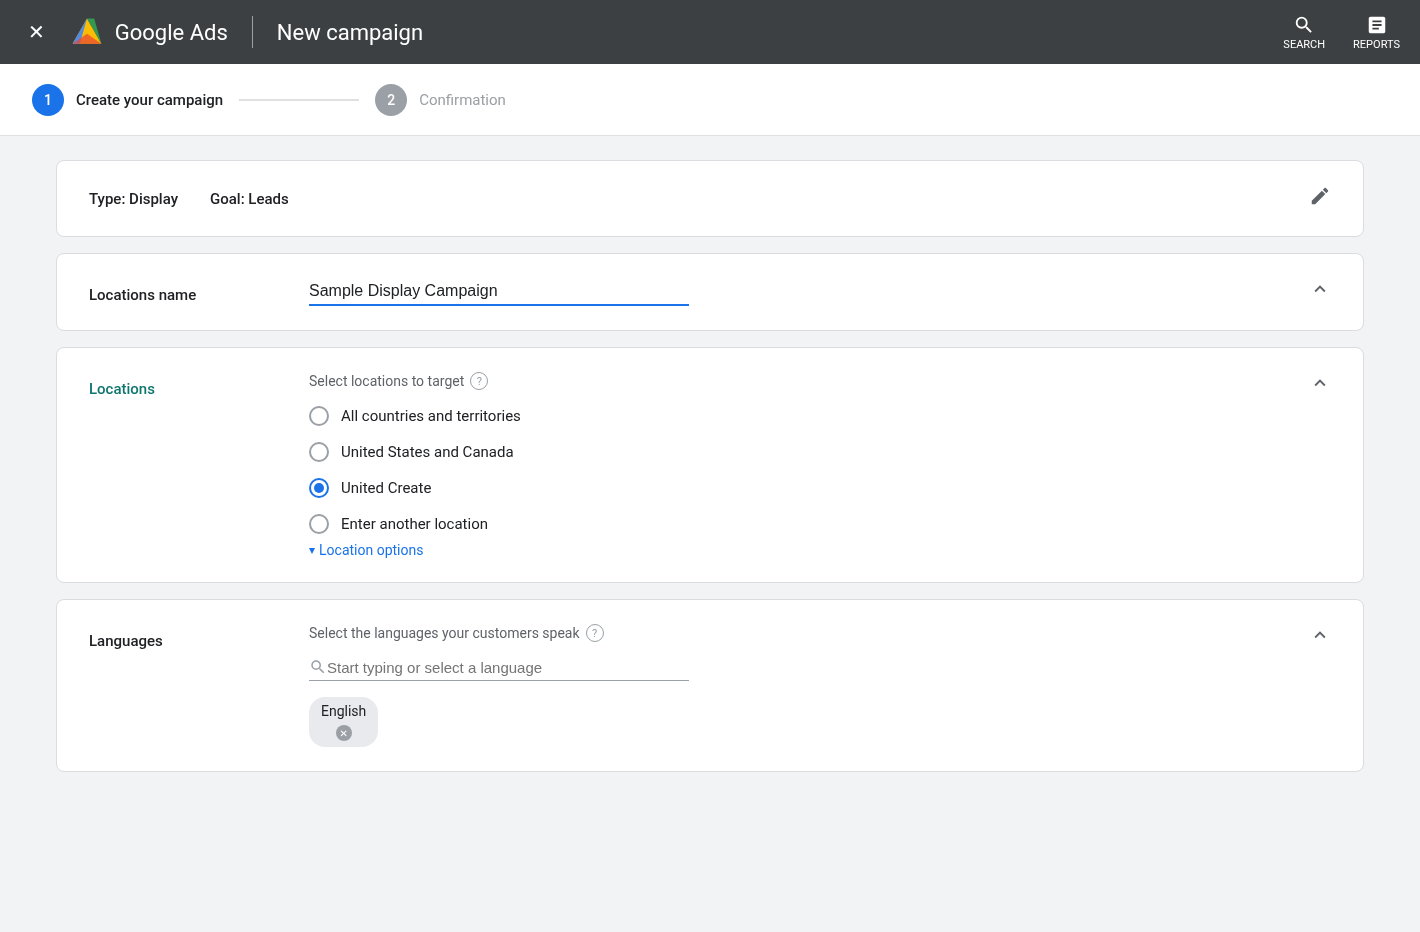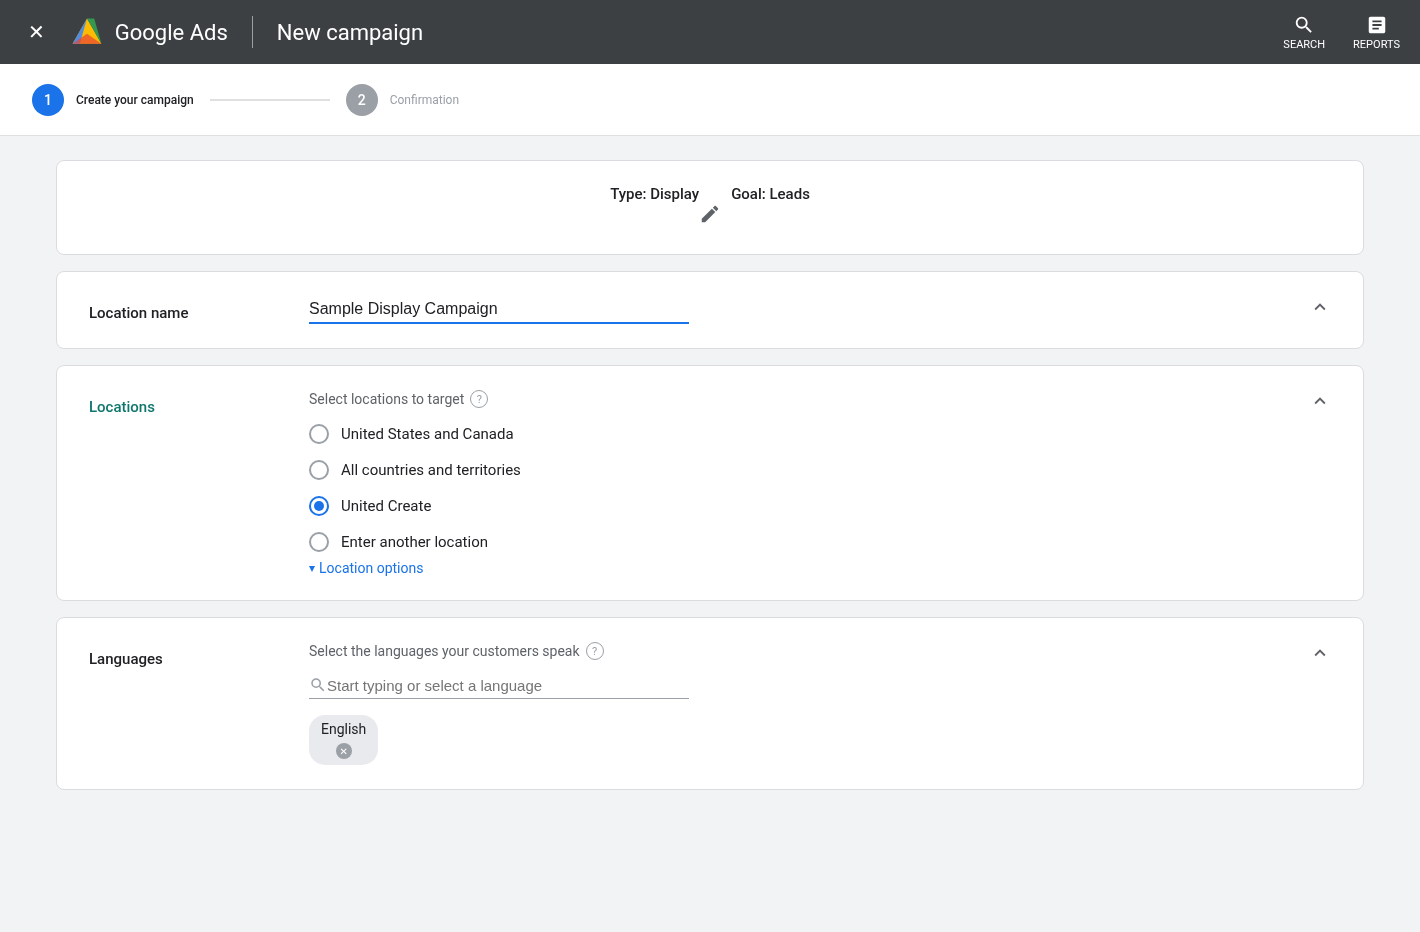--- a/index.html
+++ b/index.html
@@ -99,21 +99,21 @@
     }
     .step-circle.active {
       background: #1a73e8;
       color: #fff;
     }
     .step-circle.inactive {
       background: #9aa0a6;
       color: #fff;
     }
     .step-label {
-      font-size: 12px;
+      font-size: 15px;
       color: #202124;
       font-weight: 500;
     }
     .step-label.inactive {
       color: #9aa0a6;
       font-weight: 400;
     }
     .step-connector {
       width: 120px;
       height: 2px;
@@ -135,21 +135,20 @@
       border-radius: 8px;
       border: 1px solid #dadce0;
       padding: 24px 32px;
     }
 
     
     .type-goal-row {
       display: flex;
       align-items: center;
       justify-content: space-between;
-      flex-direction: column;
     }
     .type-goal-info {
       display: flex;
       align-items: center;
       gap: 32px;
     }
     .type-goal-item {
       font-size: 15px;
       color: #5f6368;
     }
@@ -391,21 +390,21 @@
       <div class="edit-icon-btn">
         <svg width="22" height="22" viewBox="0 0 24 24" fill="#5f6368">
           <path d="M3 17.25V21h3.75L17.81 9.94l-3.75-3.75L3 17.25zM20.71 7.04c.39-.39.39-1.02 0-1.41l-2.34-2.34c-.39-.39-1.02-.39-1.41 0l-1.83 1.83 3.75 3.75 1.83-1.83z"></path>
         </svg>
       </div>
     </div>
   </div>
 
   <div class="card">
     <div class="card-inner">
-      <span class="card-label">Location name</span>
+      <span class="card-label">Locations name</span>
       <div class="card-content">
         <input class="campaign-name-input" type="text" value="Sample Display Campaign" style="">
       </div>
       <div class="card-expand">
         <svg width="22" height="22" viewBox="0 0 24 24" fill="#5f6368">
           <path d="M7.41 15.41L12 10.83l4.59 4.58L18 14l-6-6-6 6z"></path>
         </svg>
       </div>
     </div>
   </div>
@@ -415,26 +414,26 @@
       <span class="card-label locations-label">Locations</span>
       <div class="card-content">
         <div class="section-subtitle">
           <span>Select locations to target</span>
           <span class="help-icon">?</span>
         </div>
         <div class="radio-group">
 
           <label class="radio-item">
             <div class="radio-outer"></div>
-            <span class="radio-label">United States and Canada</span>
+            <span class="radio-label">All countries and territories</span>
           </label>
 
           <label class="radio-item">
             <div class="radio-outer"></div>
-            <span class="radio-label">All countries and territories</span>
+            <span class="radio-label">United States and Canada</span>
           </label>
 
           <label class="radio-item">
             <div class="radio-outer selected">
               <div class="radio-inner"></div>
             </div>
             <span class="radio-label">United Create</span>
           </label>
 
           <label class="radio-item">

